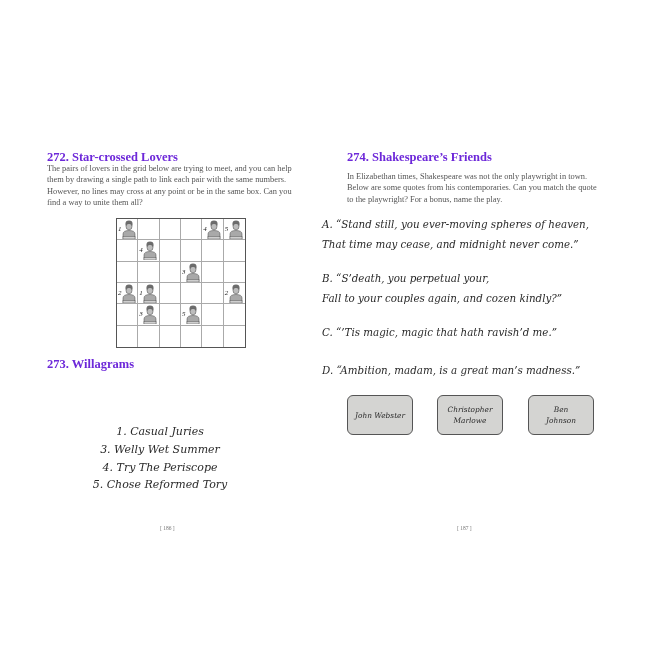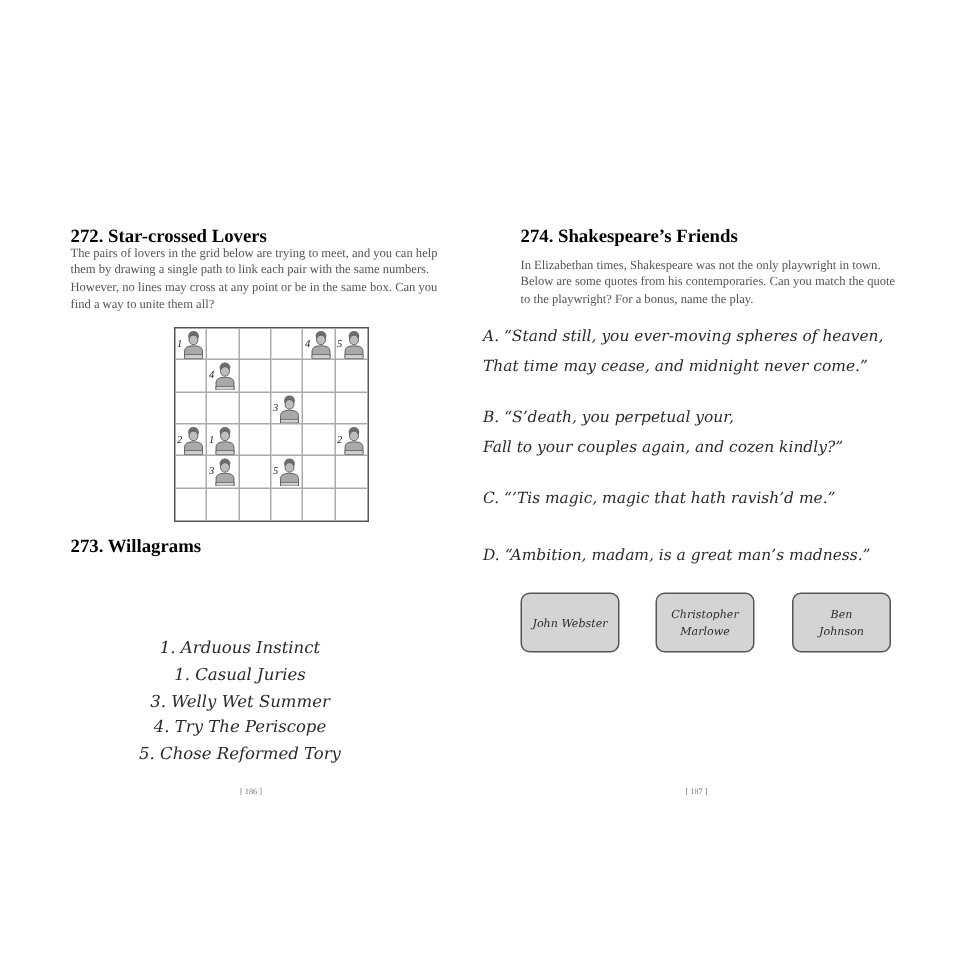--- a/index.html
+++ b/index.html
@@ -1,21 +1,21 @@
 <!DOCTYPE html>
 <html><head>
 <meta charset="utf-8">
 <style>
   html, body { margin:0; padding:0; background:#ffffff; }
   body { width:645px; height:645px; position:relative; overflow:hidden;
          font-family:"Liberation Serif", "DejaVu Serif", serif; color:#333; }
   .page { position:absolute; top:0; height:645px; }
   .page.left { left:0; width:322px; }
   .page.right { left:322px; width:323px; }
-  .heading { position:absolute; font-weight:bold; font-size:12.5px; color:#000000;
+  .heading { position:absolute; font-weight:bold; font-size:12.5px; color:#6d28d9;
              font-family:"Liberation Serif", serif; margin:0; white-space:nowrap; }
   .para { position:absolute; font-size:8.4px; line-height:11.4px; color:#555;
           font-family:"Liberation Serif", serif; margin:0; }
   .script { font-family:"DejaVu Serif", "Liberation Serif", serif; font-style:italic; color:#2a2a2a; }
   .grid { position:absolute; left:116px; top:218px; width:130px; height:130px;
           border:1.5px solid #555; box-sizing:border-box;
           display:grid; grid-template-columns:repeat(6,1fr); grid-template-rows:repeat(6,1fr); }
   .cell { border-right:1px solid #aaa; border-bottom:1px solid #aaa; position:relative; box-sizing:border-box; }
   .cell.lastcol { border-right:none; }
   .cell.lastrow { border-bottom:none; }
@@ -175,21 +175,20 @@
       <div class="cell lastrow"></div>
       <div class="cell lastrow"></div>
       <div class="cell lastrow"></div>
       <div class="cell lastrow"></div>
       <div class="cell lastcol lastrow"></div>
     </div>
 
   <h2 class="heading" style="left:47px; top:357px;">273. Willagrams</h2>
 
   <div class="anagrams">
-    <span class="anagram script">1. Arduous Instinct</span>
     <span class="anagram script">1. Casual Juries</span>
     <span class="anagram script">3. Welly Wet Summer</span>
     <span class="anagram script">4. Try The Periscope</span>
     <span class="anagram script">5. Chose Reformed Tory</span>
   </div>
 
   <span class="pnum" style="left:160px;">[ 186 ]</span>
 </div>
 
 <div class="page right">

